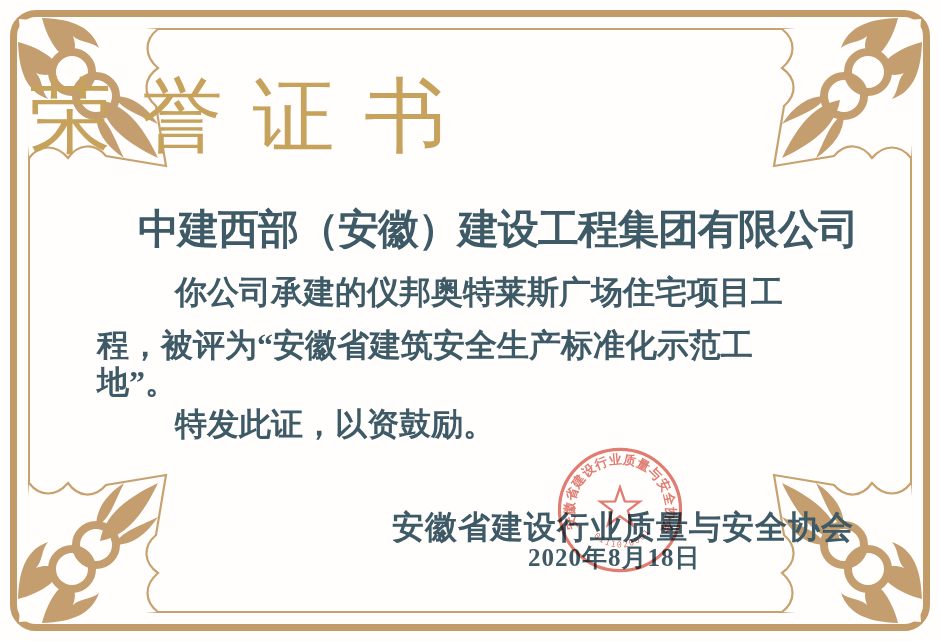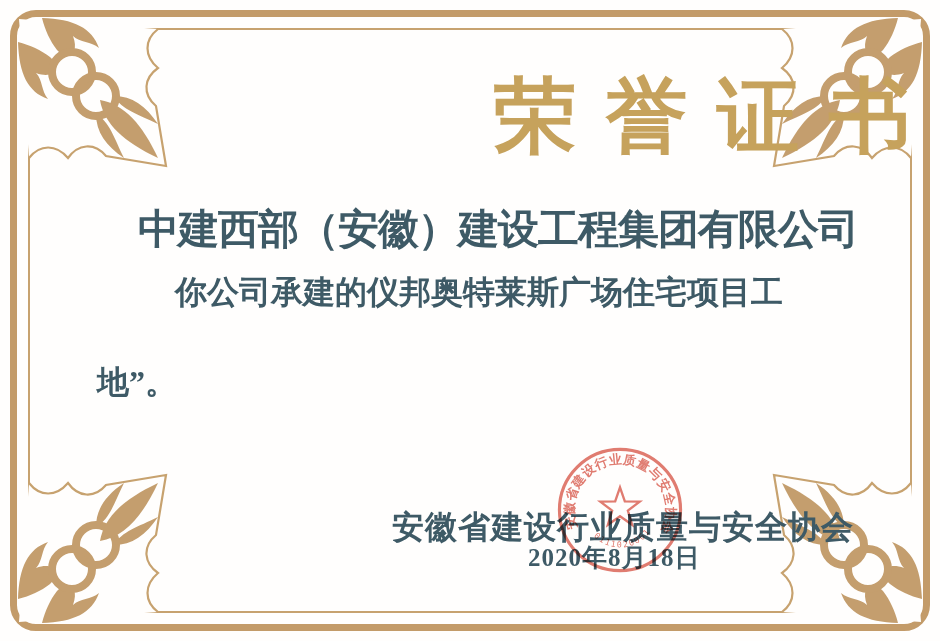--- a/index.html
+++ b/index.html
@@ -18,22 +18,22 @@
   .border-inner{position:absolute;inset:28px;border:2px solid #c7a26f;}
 
   
   .corner{position:absolute;width:190px;height:190px;}
   .corner.tl{left:0;top:0;}
   .corner.tr{right:0;top:0;transform:scaleX(-1);}
   .corner.bl{left:0;bottom:0;transform:scaleY(-1);}
   .corner.br{right:0;bottom:0;transform:scale(-1,-1);}
 
   
-  .title{position:absolute;left:0;right:0;top:70px;text-align:right;
-    font-size:82px;font-weight:700;color:var(--title-gold);
+  .title{position:absolute;left:0;right:0;top:70px;text-align:left;
+    font-size:82px;font-weight:400;color:var(--title-gold);
     letter-spacing:.36em;text-indent:.36em;line-height:1.15;}
   .recipient{position:absolute;left:112px;top:202px;font-size:41px;font-weight:700;
     color:var(--ink);letter-spacing:-1px;white-space:nowrap;margin-left:26px;}
   .body-line{position:absolute;font-size:32px;font-weight:700;color:var(--ink);
     letter-spacing:0;white-space:nowrap;line-height:1;}
   .l1{left:175px;top:276px;}
   .l2{left:97px;top:329px;}
   .l3{left:97px;top:366px;}
   .l4{left:175px;top:408px;}
   .issuer{position:absolute;left:392px;top:506px;font-size:32px;font-weight:700;
@@ -86,21 +86,23 @@
     </svg>
   <svg class="corner br" viewBox="0 0 190 190">
       <use href="#cornerOrn"></use>
     </svg>
 
   <div class="title">荣誉证书</div>
 
   <div class="recipient">中建西部（安徽）建设工程集团有限公司</div>
 
   <div class="body-line l1">你公司承建的仪邦奥特莱斯广场住宅项目工</div>
+  <div class="body-line l2">程，被评为“安徽省建筑安全生产标准化示范工</div>
   <div class="body-line l3">地”。</div>
+  <div class="body-line l4">特发此证，以资鼓励。</div>
 
   <div class="issuer">安徽省建设行业质量与安全协会</div>
   <div class="issue-date">2020年8月18日</div>
 
   <svg class="seal" viewBox="0 0 130 130">
     <defs>
       <path id="sealArcTop" d="M22.4,84.9 A47,47 0 1 1 107.6,84.9" fill="none"></path>
       <path id="sealArcBottom" d="M32.1,84 A38,38 0 0 0 97.9,84" fill="none"></path>
     </defs>
     <circle cx="65" cy="65" r="61.5" fill="none" stroke="var(--seal-red)" stroke-width="3.2"></circle>

